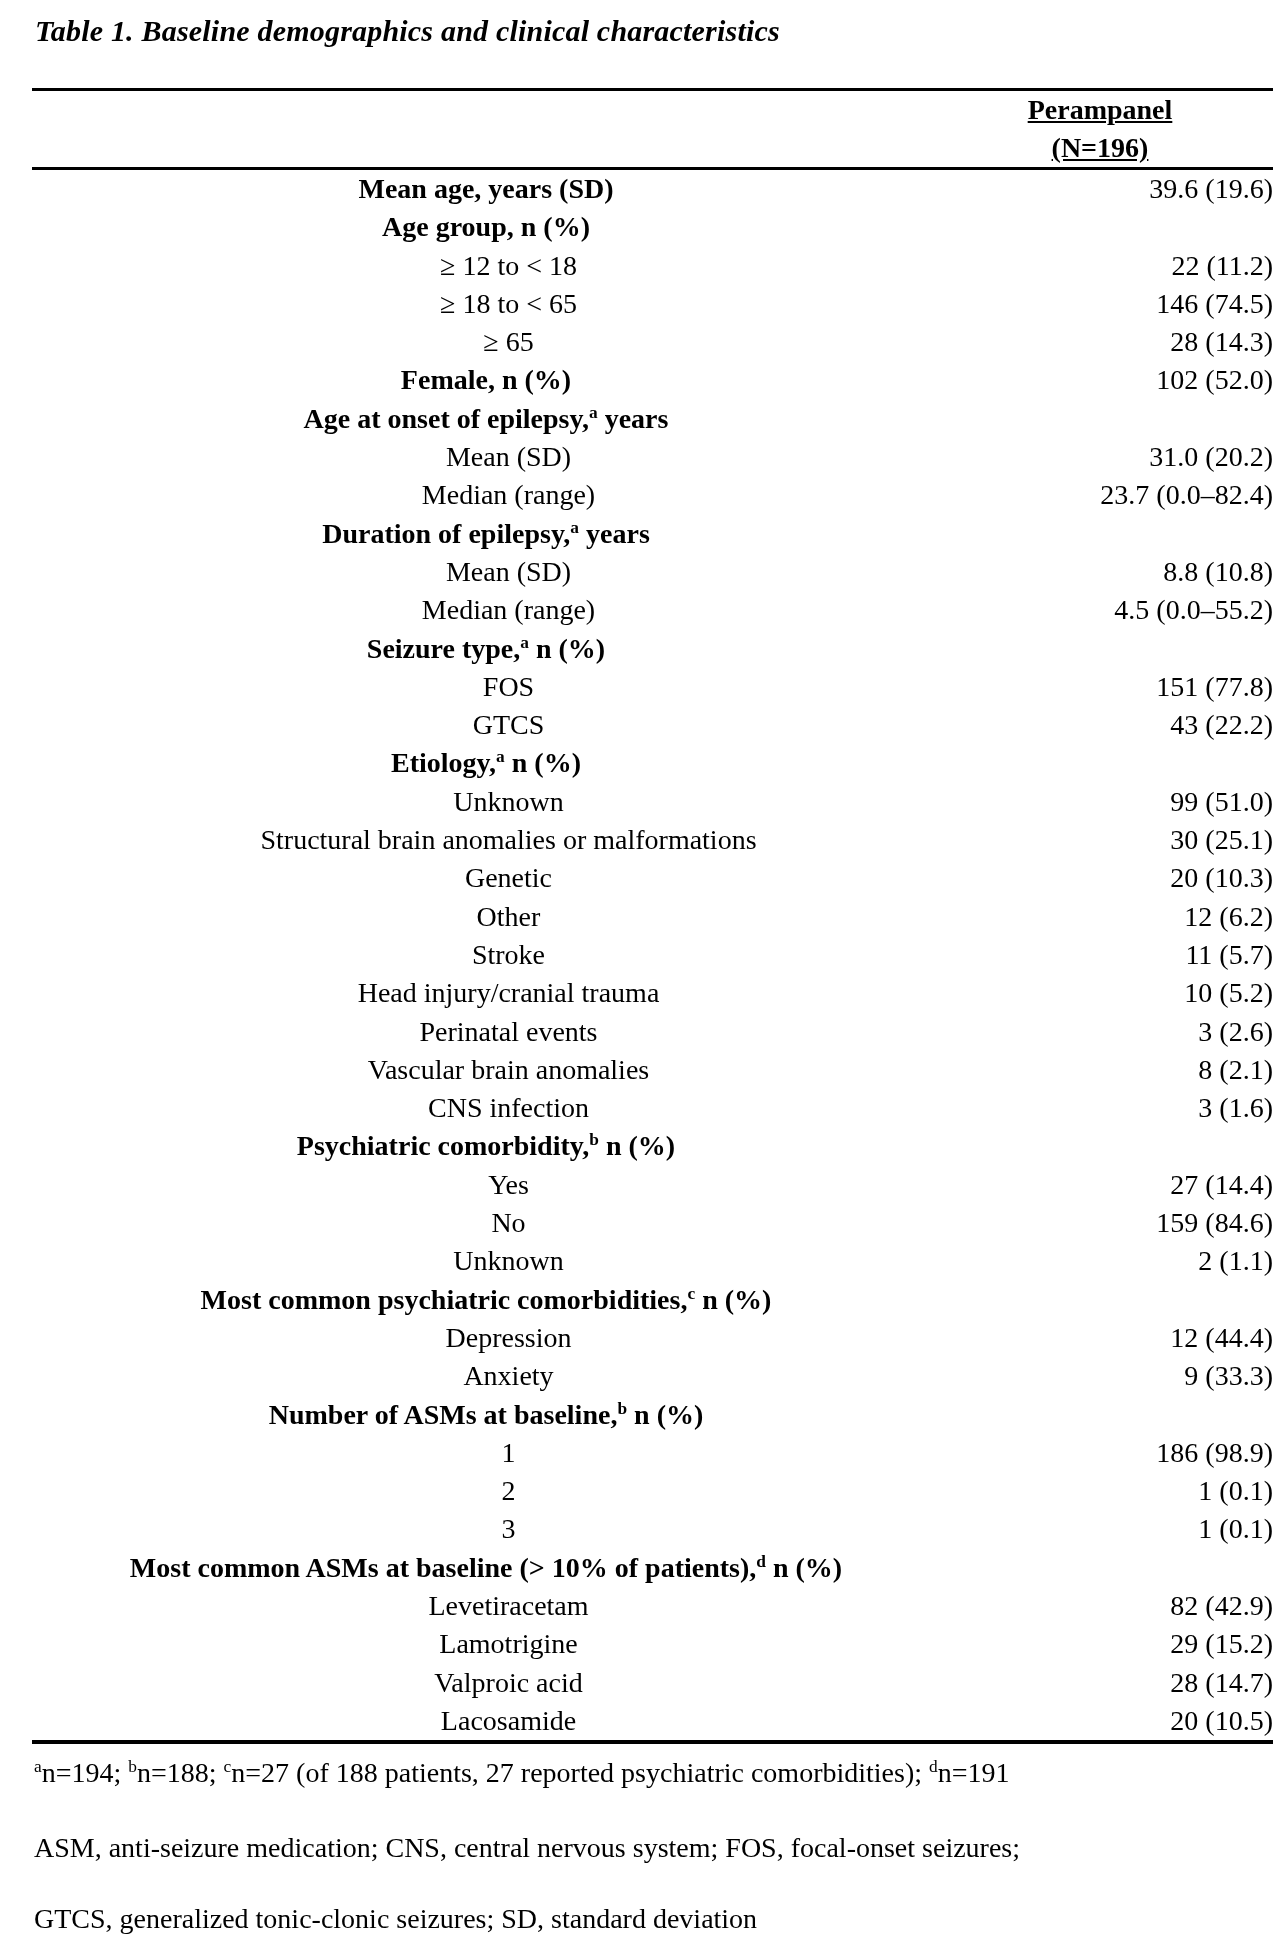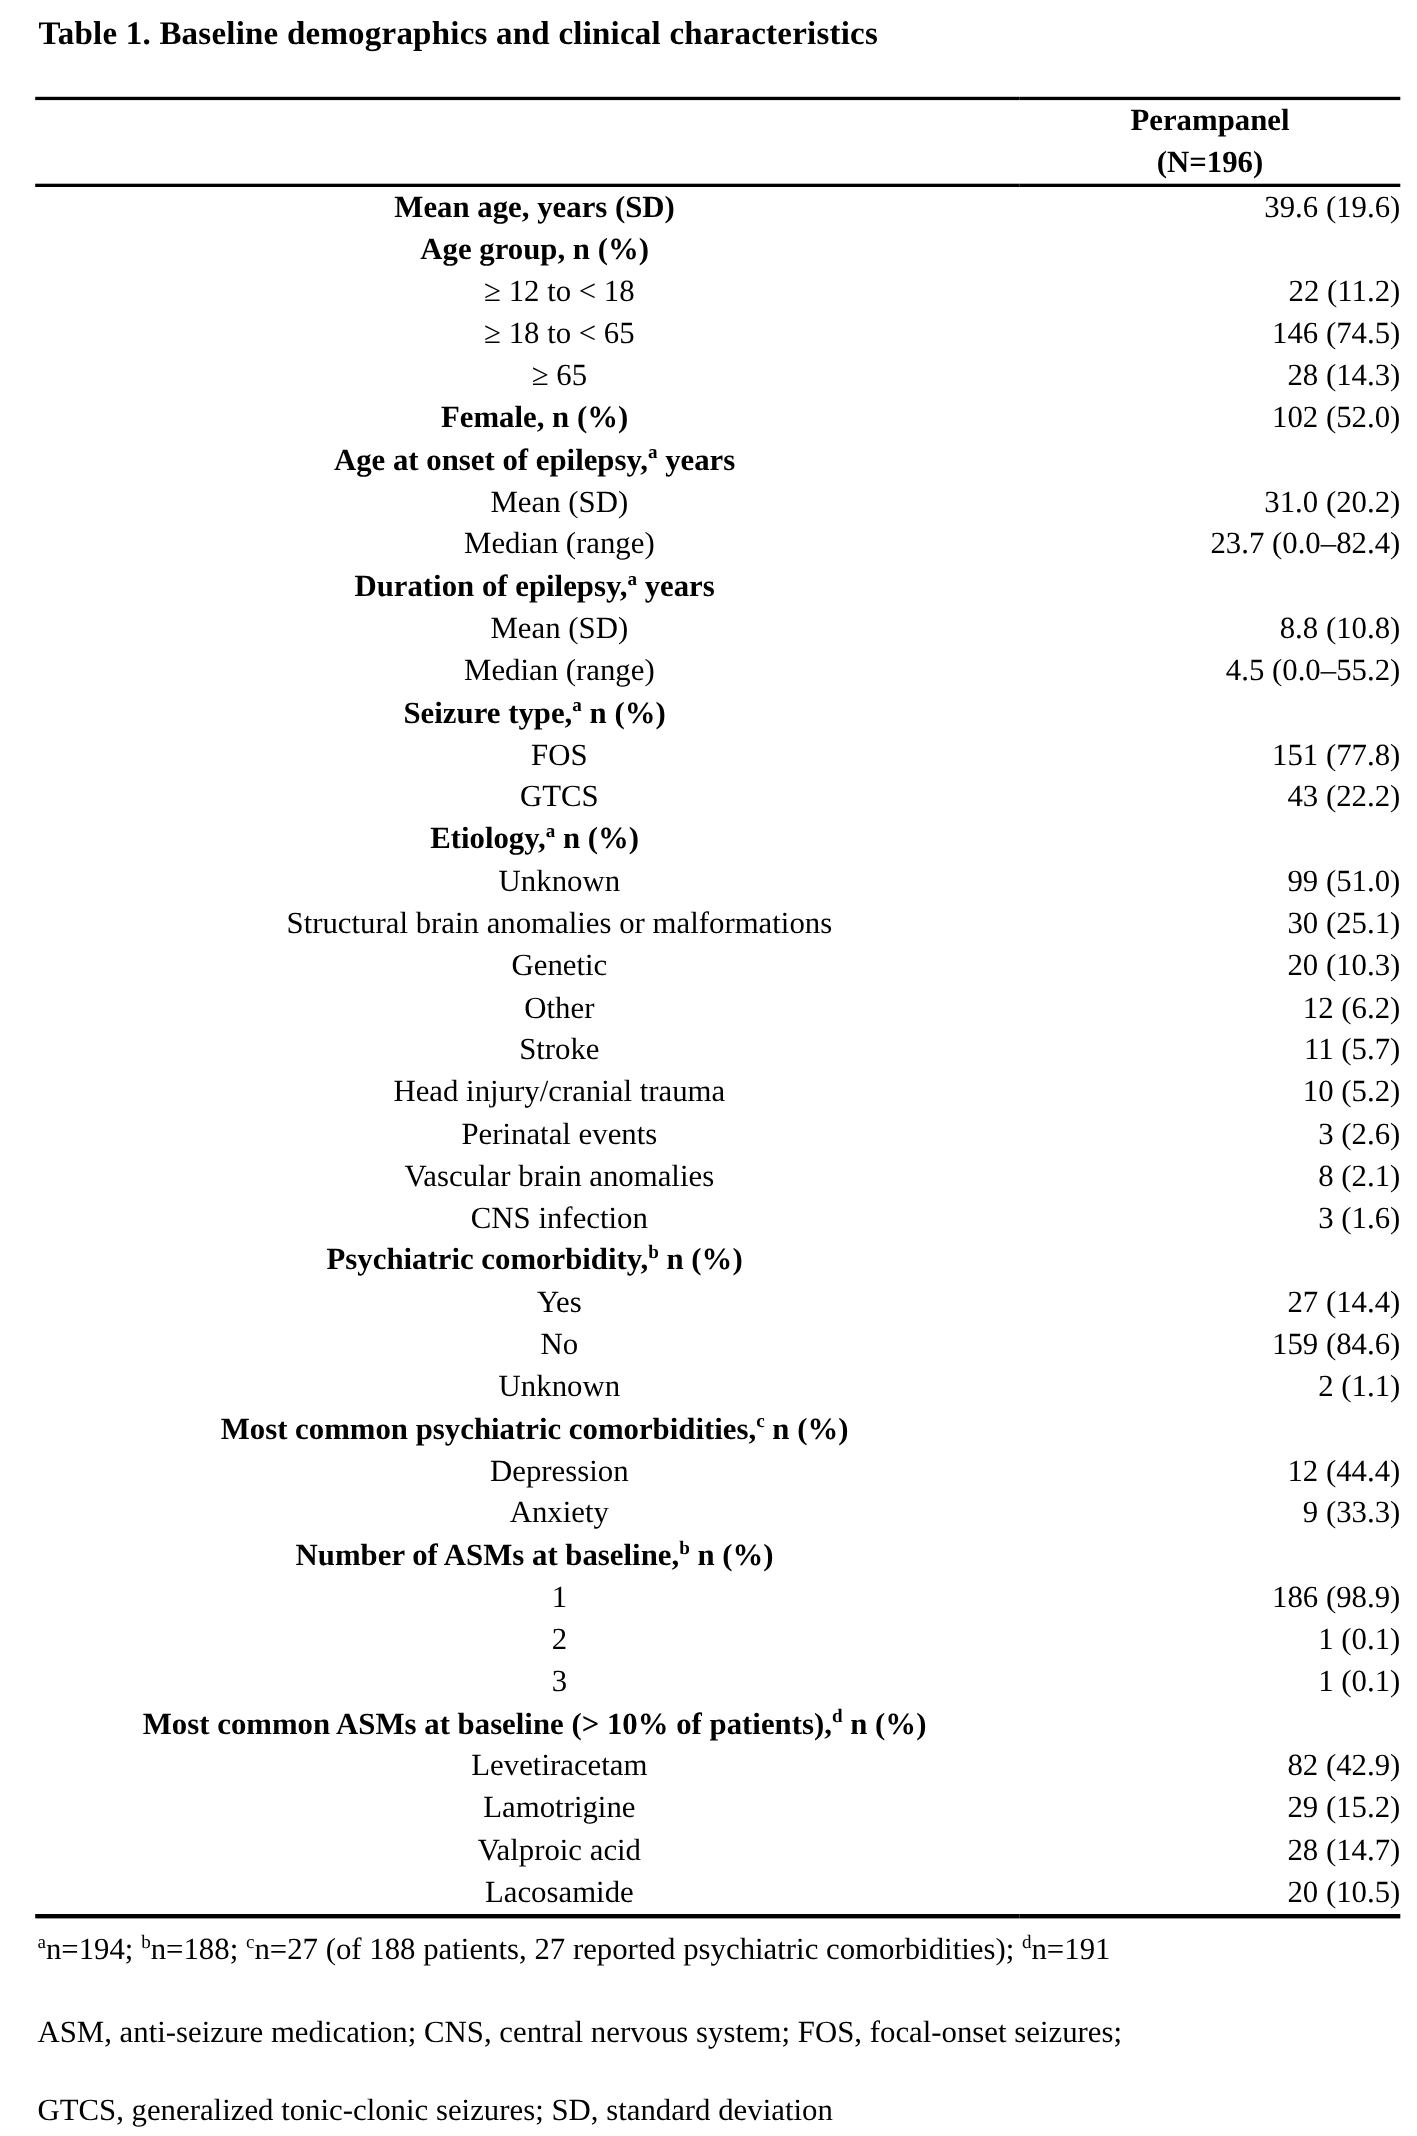--- a/index.html
+++ b/index.html
@@ -17,40 +17,42 @@
   }
   .page {
     padding: 14px 15px 0 32px;
   }
   .doc-title {
     font-size: 30px;
     font-weight: bold;
     line-height: 34px;
     margin: 0 0 0 3px;
     letter-spacing: 0.2px;
+    font-style: italic;
   }
   table.demo-table {
     border-collapse: collapse;
     table-layout: fixed;
     width: 1241px;
     margin-top: 40px;
     border-top: 3px solid #000000;
     border-bottom: 4px solid #000000;
   }
   col.c-label { width: 895px; }
   col.c-value { width: 346px; }
   thead td {
     border-bottom: 3px solid #000000;
     font-weight: bold;
     font-size: 28px;
     line-height: 38px;
     padding: 0;
     text-align: center;
     vertical-align: middle;
     height: 76px;
+    text-decoration: underline;
   }
   tbody td {
     font-size: 28px;
     line-height: 38.3px;
     padding: 0;
     vertical-align: middle;
     white-space: nowrap;
     overflow: hidden;
   }
   tbody td.label { text-align: center; padding-left: 13px; }

